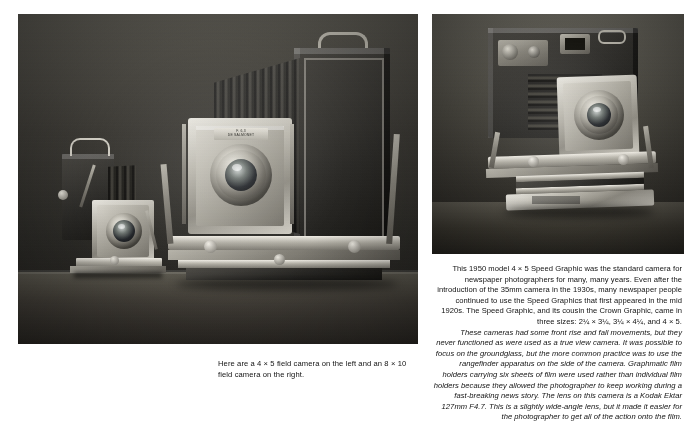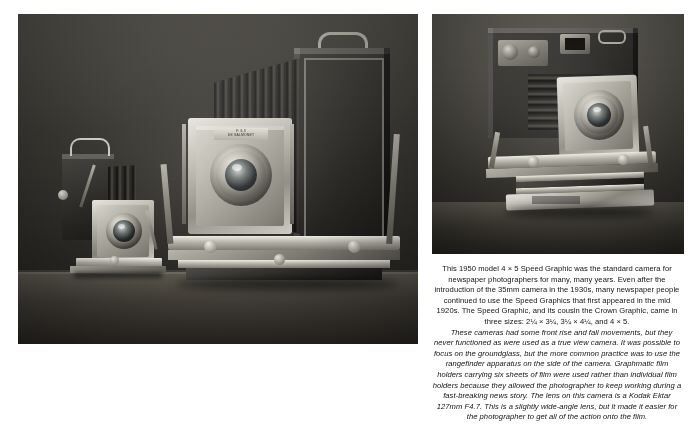--- a/index.html
+++ b/index.html
@@ -67,21 +67,21 @@
   }
   .right-text {
     position: absolute;
     left: 0;
     top: 250px;
     width: 250px;
     font-size: 7.6px;
     line-height: 10.6px;
     color: #111;
     letter-spacing: 0.05px;
-    text-align: center;
+    text-align: right;
   }
   .right-text p {
     margin: 0;
   }
   .right-text p.indent {
     text-indent: 9px;
     font-style: italic;
   }
 
   
@@ -237,20 +237,21 @@
 
       <div class="sh metal-d" style="left:372px;top:120px;width:6px;height:110px;transform:rotate(4deg);"></div>
       <div class="sh metal-d" style="left:146px;top:150px;width:6px;height:80px;transform:rotate(-5deg);"></div>
 
       <div class="sh" style="left:158px;top:264px;width:222px;height:12px;background:rgba(0,0,0,.55);filter:blur(4px);border-radius:50%;"></div>
 
       <div class="noise"></div>
       <div class="vig"></div>
     </div>
 
+    <div class="left-caption">Here are a 4 × 5 field camera on the left and an 8 × 10 field camera on the right.</div>
   </div>
 
   <div class="right-panel">
 
     <div class="right-photo">
       <div class="photo-bg-grad sh" style="background:
           linear-gradient(180deg,#5f5d55 0%,#45433c 40%,#302e29 75%,#23211d 100%);"></div>
 
       <div class="sh" style="left:0;top:188px;width:252px;height:52px;
           background:linear-gradient(180deg,#57544b 0%,#3a372f 50%,#26241f 100%);"></div>

